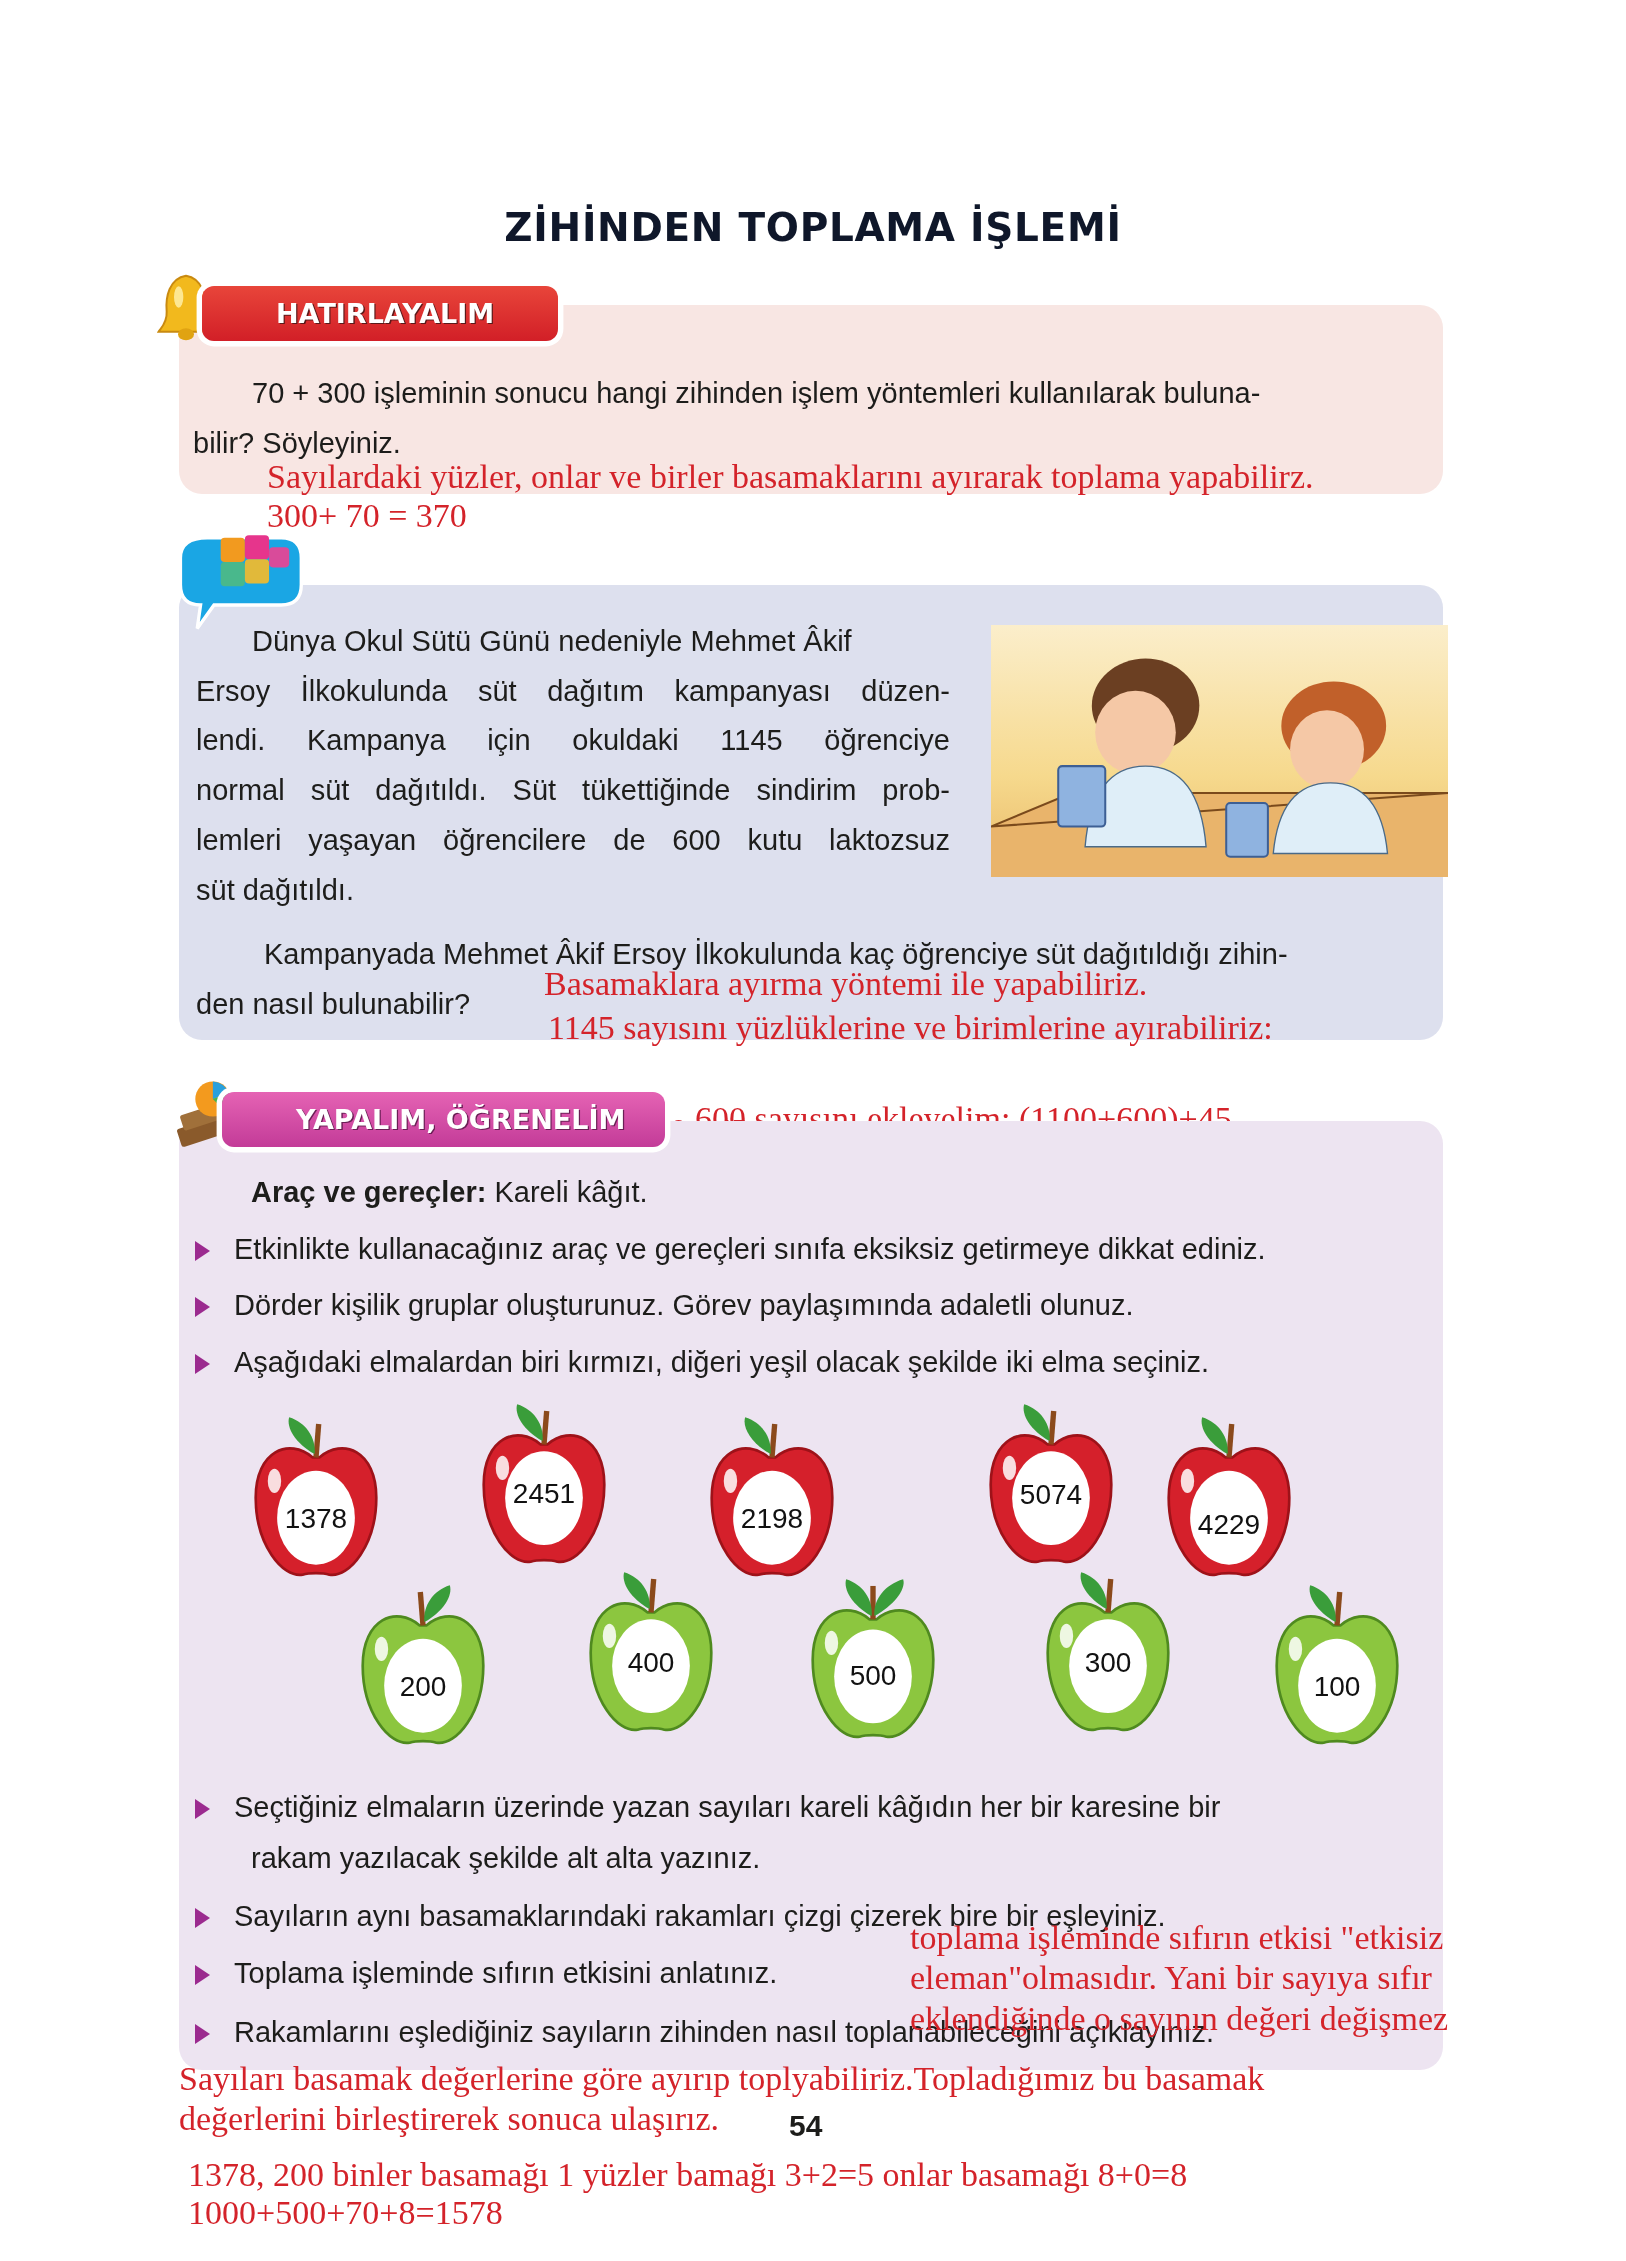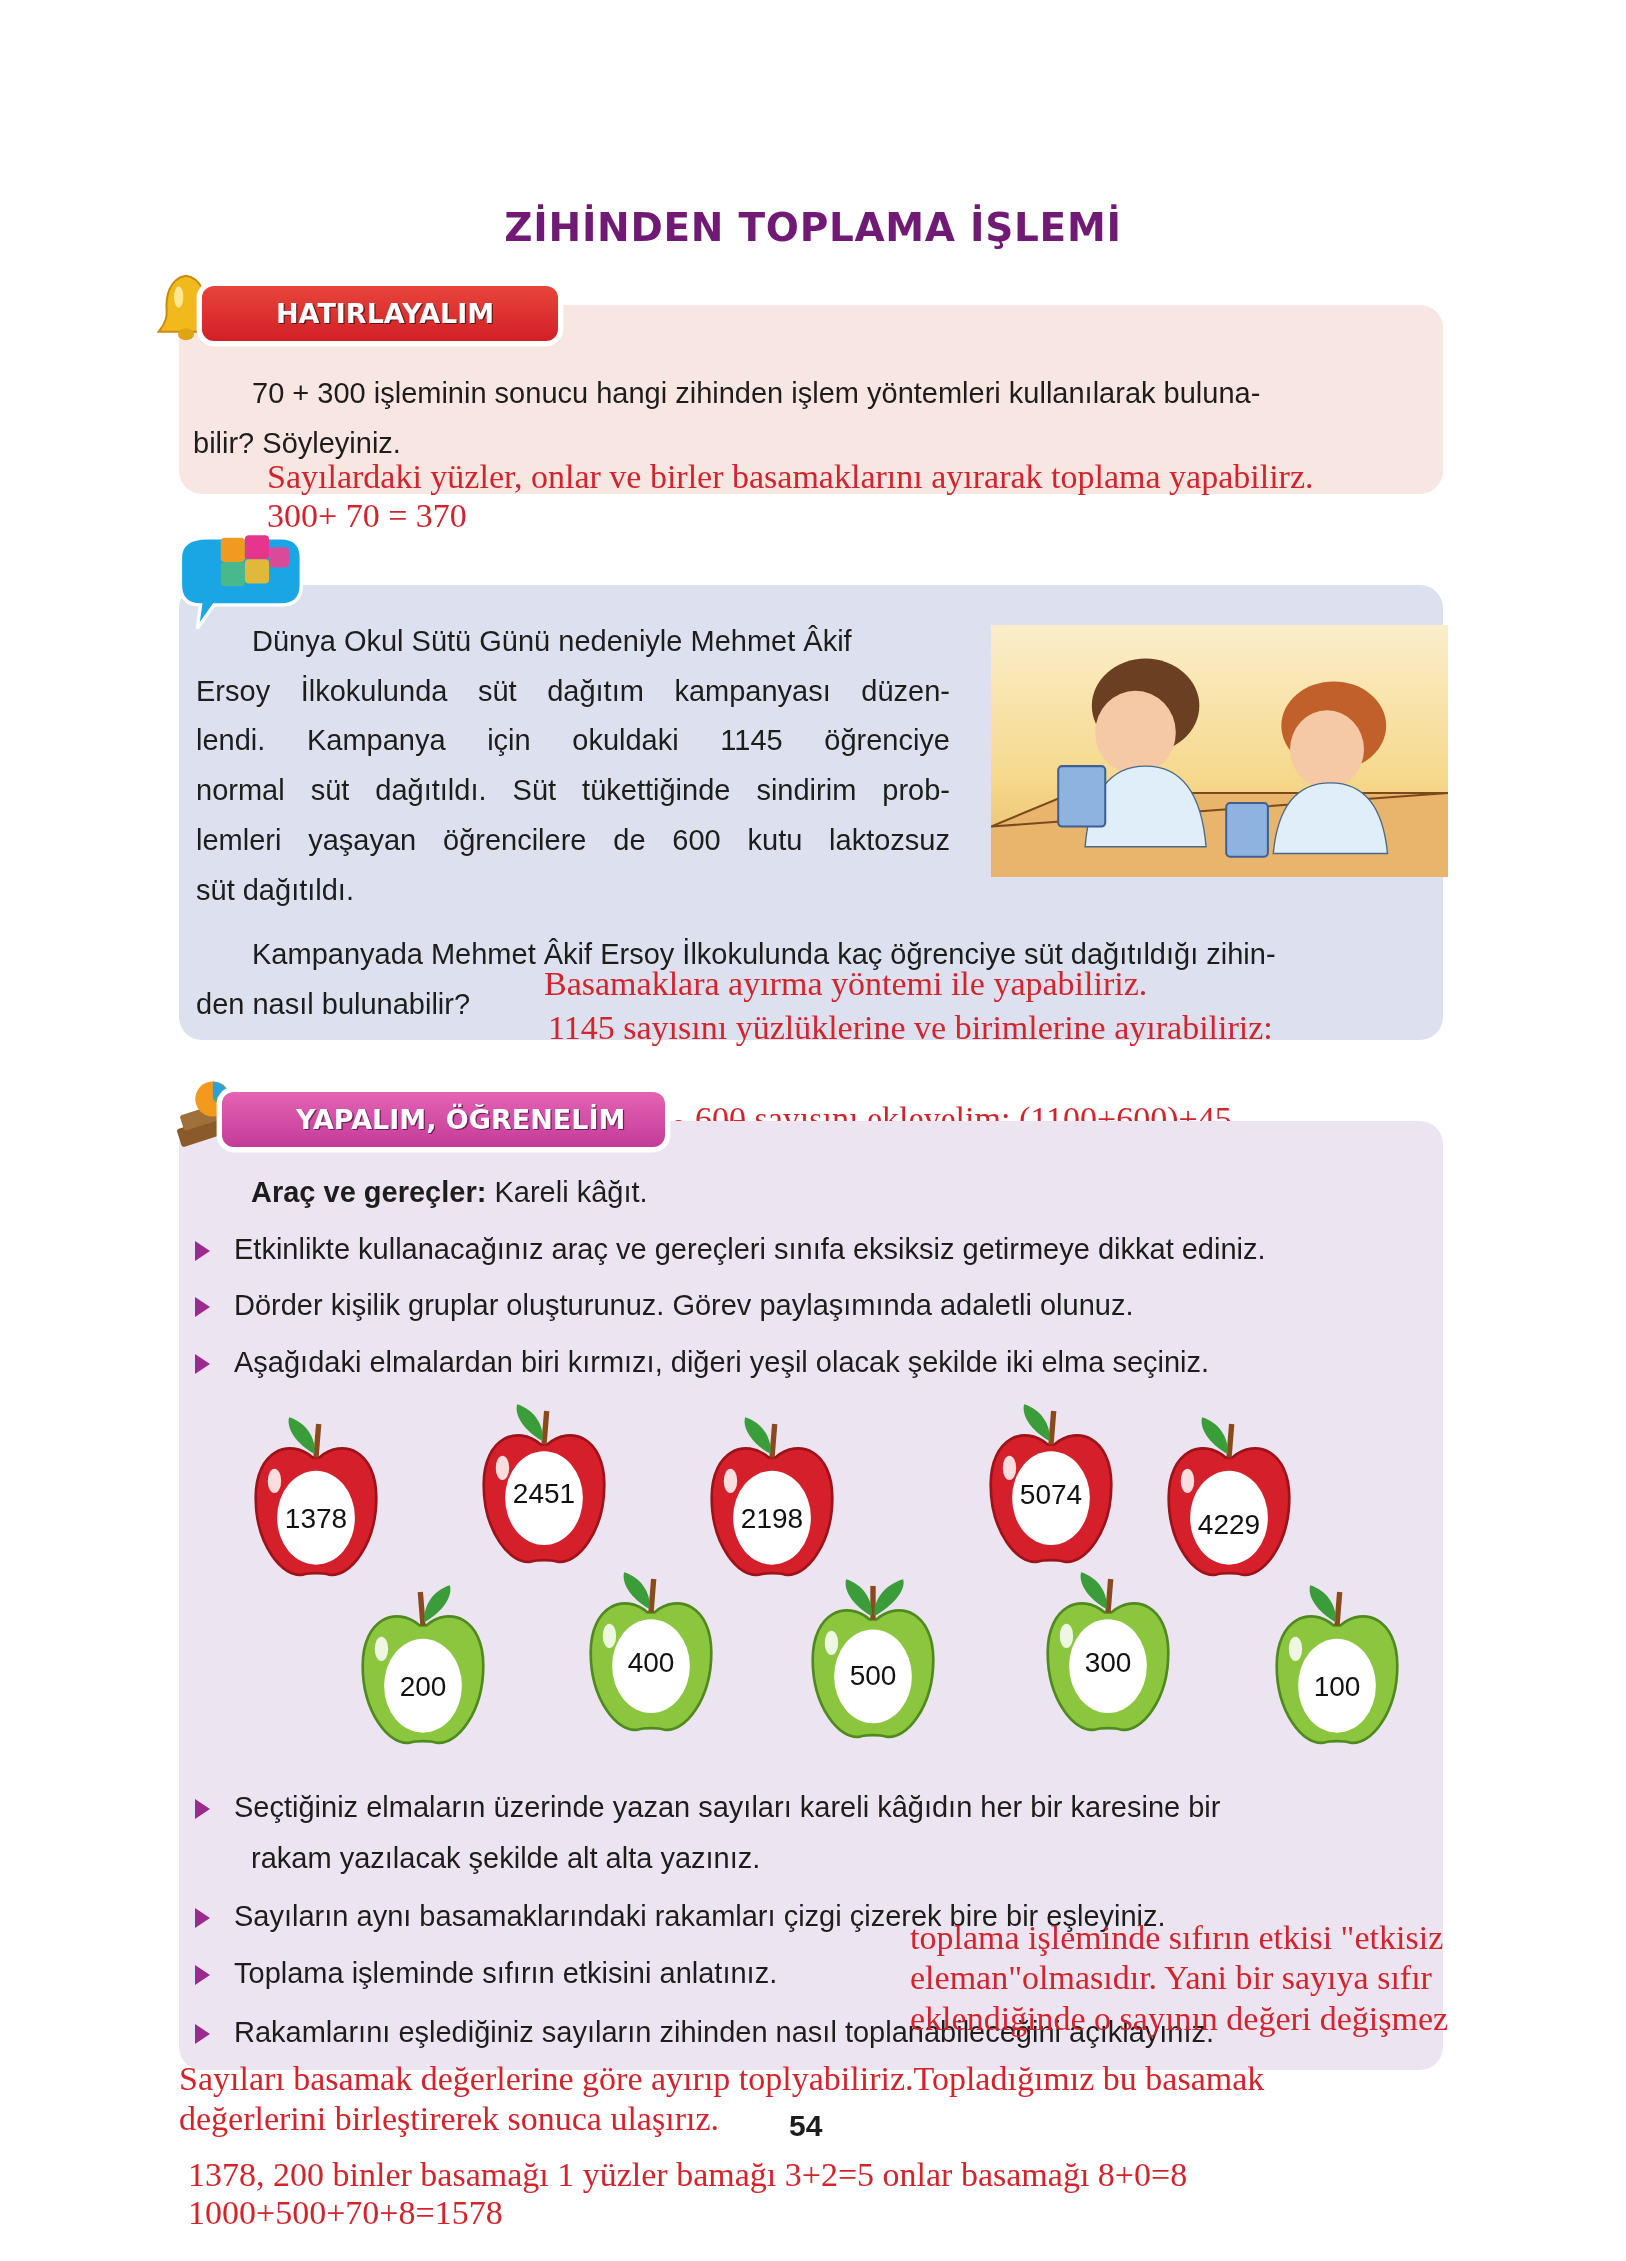--- a/index.html
+++ b/index.html
@@ -6,21 +6,21 @@
   body {
     width: 1626px; height: 2261px; position: relative; overflow: hidden;
     background: #ffffff;
     font-family: "Liberation Sans", sans-serif;
     color: #1d1d1b;
   }
   .abs { position: absolute; }
   .title {
     left: 0; width: 1626px; top: 205px; text-align: center;
     font-family: "DejaVu Sans", sans-serif; font-weight: bold;
-    font-size: 39px; color: #701a75; letter-spacing: 0.7px;
+    font-size: 39px; color: #0f172a; letter-spacing: 0.7px;
   }
   .box { position: absolute; border-radius: 23px; }
   .box-recall { left: 179px; top: 305px; width: 1264px; height: 189px; background: #f8e6e3; }
   .box-story  { left: 179px; top: 585px; width: 1264px; height: 455px; background: #dde0ee; }
   .box-do     { left: 179px; top: 1121px; width: 1264px; height: 949px; background: #ede4f1; }
 
   .tab {
     position: absolute; height: 55px; border-radius: 12px;
     color: #fff; font-family: "DejaVu Sans", sans-serif; font-weight: bold;
     font-size: 27px; line-height: 55px; padding: 0 20px 0 74px;
@@ -104,21 +104,21 @@
     <path d="M140 330 Q150 210 230 210 Q310 210 320 330Z" fill="#dfeef8" stroke="#4a6a88" stroke-width="2"></path>
     <rect x="100" y="210" width="70" height="90" rx="6" fill="#8fb3e0" stroke="#3d5f94" stroke-width="3"></rect>
 
     <ellipse cx="510" cy="150" rx="78" ry="66" fill="#c1602a"></ellipse>
     <ellipse cx="500" cy="185" rx="55" ry="58" fill="#f5c8a6"></ellipse>
     <path d="M420 340 Q430 235 505 235 Q580 235 590 340Z" fill="#dfeef8" stroke="#4a6a88" stroke-width="2"></path>
     <rect x="350" y="265" width="62" height="80" rx="6" fill="#8fb3e0" stroke="#3d5f94" stroke-width="3"></rect>
   </svg>
 </div>
 
-<div class="p" style="left:252px; top:929px; width:1189px;">Kampanyada Mehmet Âkif Ersoy İlkokulunda kaç öğrenciye süt dağıtıldığı zihin-</div>
+<div class="p" style="left:264px; top:929px; width:1189px;">Kampanyada Mehmet Âkif Ersoy İlkokulunda kaç öğrenciye süt dağıtıldığı zihin-</div>
 <div class="p" style="left:196px; top:979px;">den nasıl bulunabilir?</div>
 
 <div class="hand" style="left:544px; top:964px;">Basamaklara ayırma yöntemi ile yapabiliriz.</div>
 <div class="hand" style="left:548px; top:1008px;">1145 sayısını yüzlüklerine ve birimlerine ayırabiliriz:</div>
 <div class="hand hand-sans" style="left:628px; top:1110px; font-size:27px;">1100 + 45</div>
 <div class="hand" style="left:695px; top:1099px;">600 sayısını ekleyelim: (1100+600)+45</div>
 <div class="hand" style="left:695px; top:1140px;">1100+600=1700</div>
 <div class="hand" style="left:713px; top:1179px;">1700+45=1745</div>
 
 <div class="box box-do"></div>

